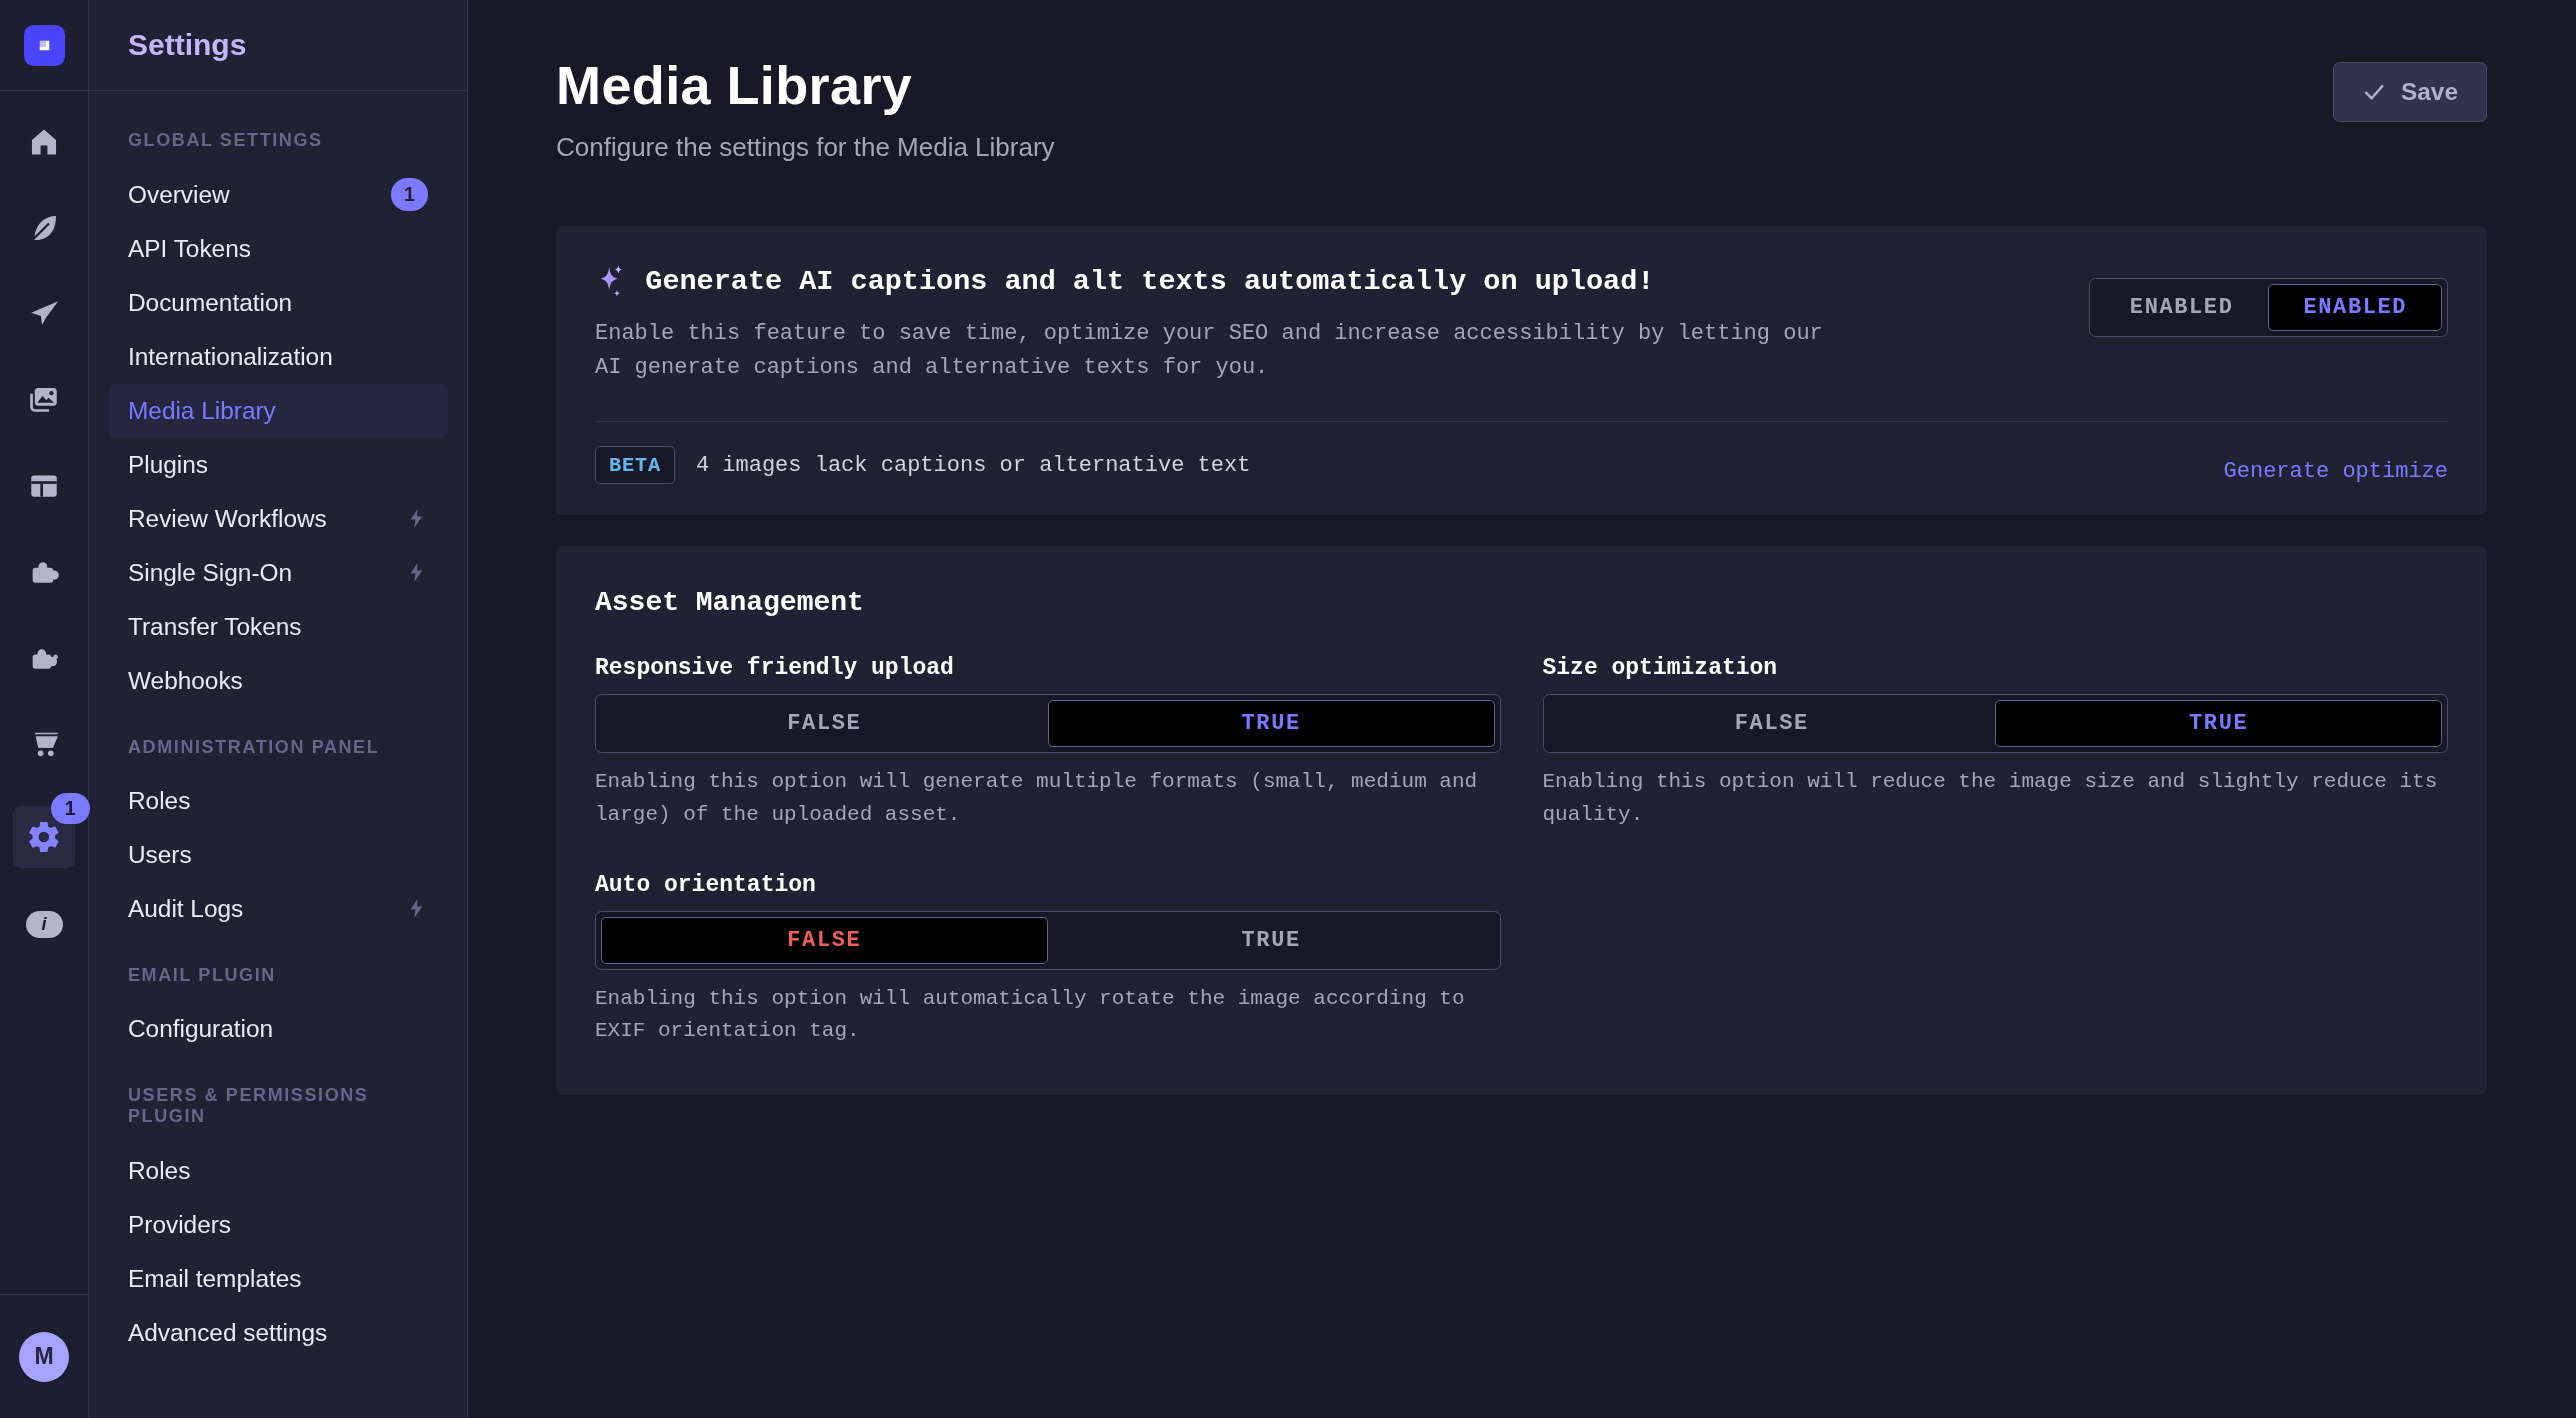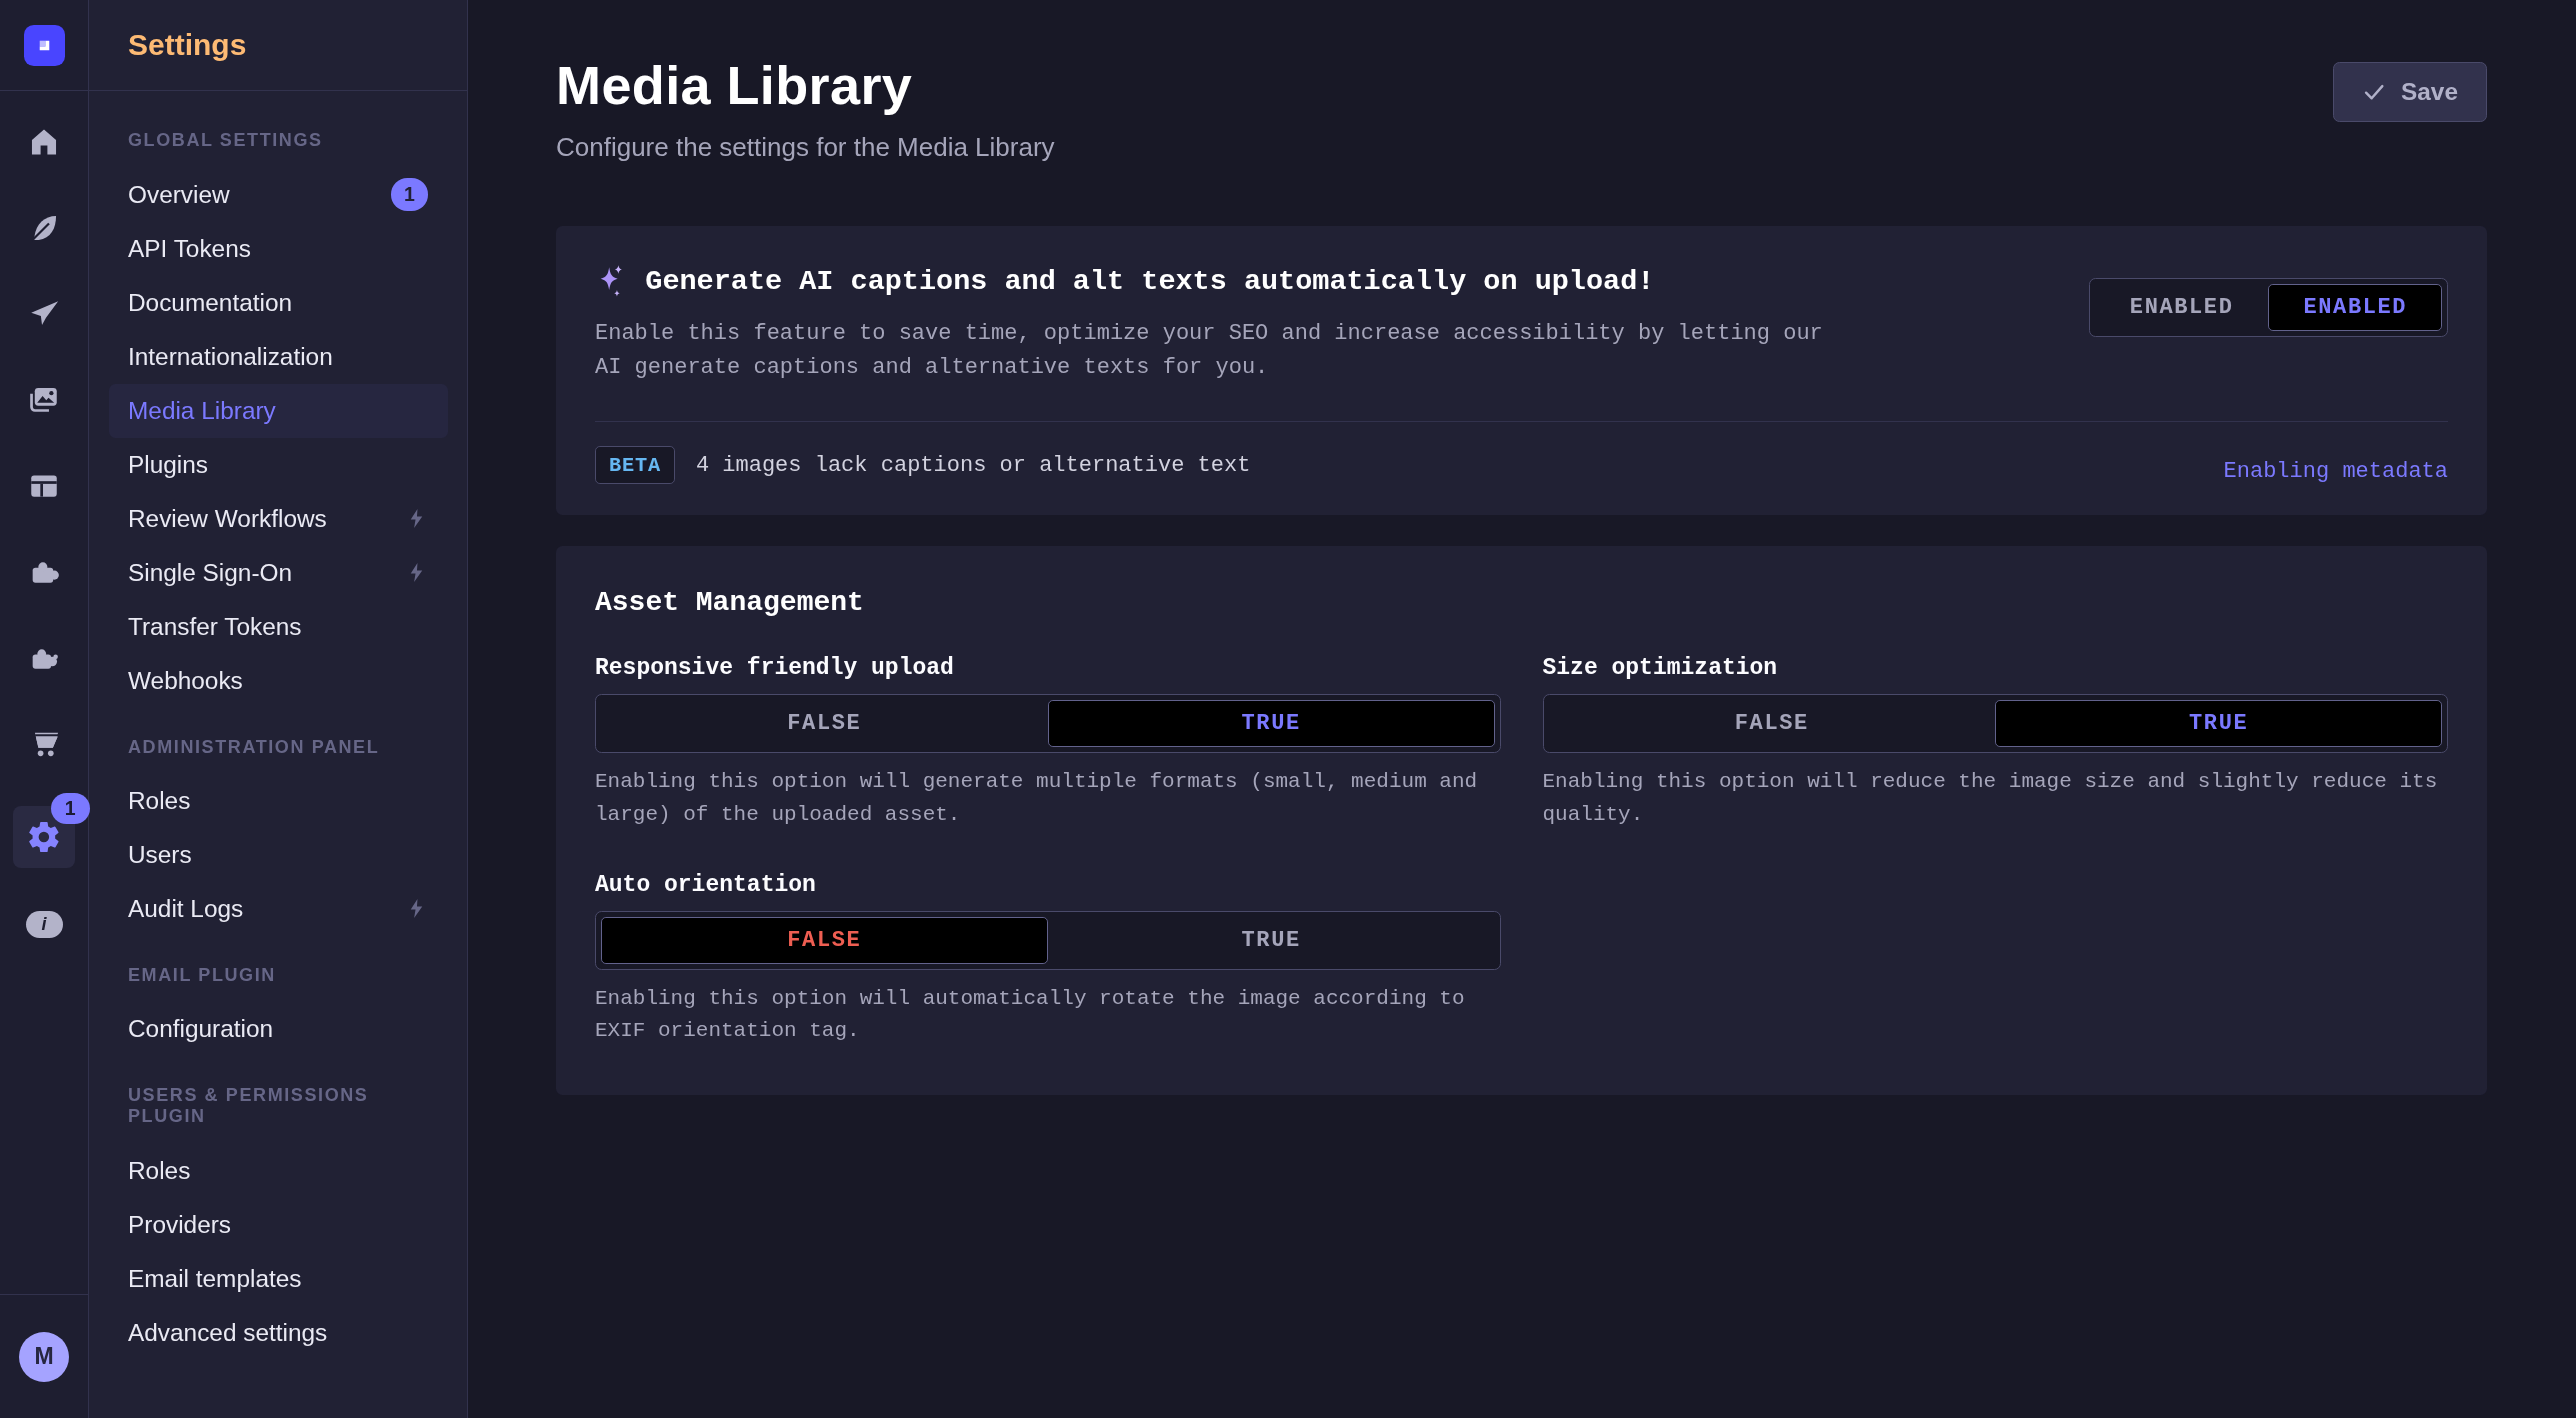--- a/index.html
+++ b/index.html
@@ -17,21 +17,21 @@
   .rail-gear-btn svg { width:36px; height:36px; }
   .rail-gear-badge { position:absolute; top:-13px; right:-14.6px; min-width:39px; height:31px; padding:0 8.1px; border-radius:16.3px; background:#7b79ff; color:#1c1c33; font-size:19.5px; font-weight:700; display:flex; align-items:center; justify-content:center; }
   .info-ic { width:37px; height:27px; border-radius:14px; background:#b3b3c9; color:#1e1e30; font-size:18px; font-weight:700; font-style:italic; display:flex; align-items:center; justify-content:center; cursor:pointer; }
   .rail-spacer { flex:1; }
   .rail-bottom { width:100%; height:124px; border-top:0.8px solid #32324d; display:flex; align-items:center; justify-content:center; }
   .avatar { width:50px; height:50px; border-radius:50%; background:#a5a3ff; color:#262640; font-size:23px; font-weight:600; display:flex; align-items:center; justify-content:center; cursor:pointer; }
 
   
   .subnav { width:379px; background:#212134; border-right:0.8px solid #32324d; flex-shrink:0; display:flex; flex-direction:column; overflow:hidden; }
   .subnav-header { height:91px; border-bottom:0.8px solid #32324d; display:flex; align-items:center; padding-left:39px; }
-  .subnav-title { font-size:30px; font-weight:700; color:#fdba74; }
+  .subnav-title { font-size:30px; font-weight:700; color:#c4b5fd; }
   .subnav-list { padding:28px 19.5px 0; }
   .nav-section-label { padding:0 19.5px; font-size:18px; font-weight:700; letter-spacing:1.6px; color:#666687; margin:29px 0 16.3px; }
   .nav-section-label.first { margin-top:11.4px; }
   .nav-item { height:54px; display:flex; align-items:center; justify-content:space-between; padding:0 19.5px; border-radius:6.5px; cursor:pointer; }
   .nav-item .nav-label { font-size:24.4px; color:#eaeaf4; }
   .nav-item.active { background:#262640; }
   .nav-item.active .nav-label { color:#7b79ff; }
   .badge-pill { min-width:37px; height:33px; padding:0 9.8px; border-radius:16.3px; background:#7b79ff; color:#212134; font-size:19.5px; font-weight:700; display:flex; align-items:center; justify-content:center; }
   .bolt { width:23px; height:23px; }
   .bolt.purple { color:#7b79ff; }
@@ -273,21 +273,21 @@
           <div class="seg">ENABLED</div>
           <div class="seg selected true-purple">ENABLED</div>
         </div>
       </div>
       <hr class="ai-divider">
       <div class="ai-bottom">
         <div class="ai-bottom-left">
           <span class="beta-badge">BETA</span>
           <span class="ai-status">4 images lack captions or alternative text</span>
         </div>
-        <span class="ai-link">Enabling metadata</span>
+        <span class="ai-link">Generate optimize</span>
       </div>
     </section>
 
     <section class="card asset-card">
       <h2 class="asset-title">Asset Management</h2>
       <div class="asset-grid">
 
         <div>
           <div class="field-label">Responsive friendly upload</div>
           <div class="seg-control full">

